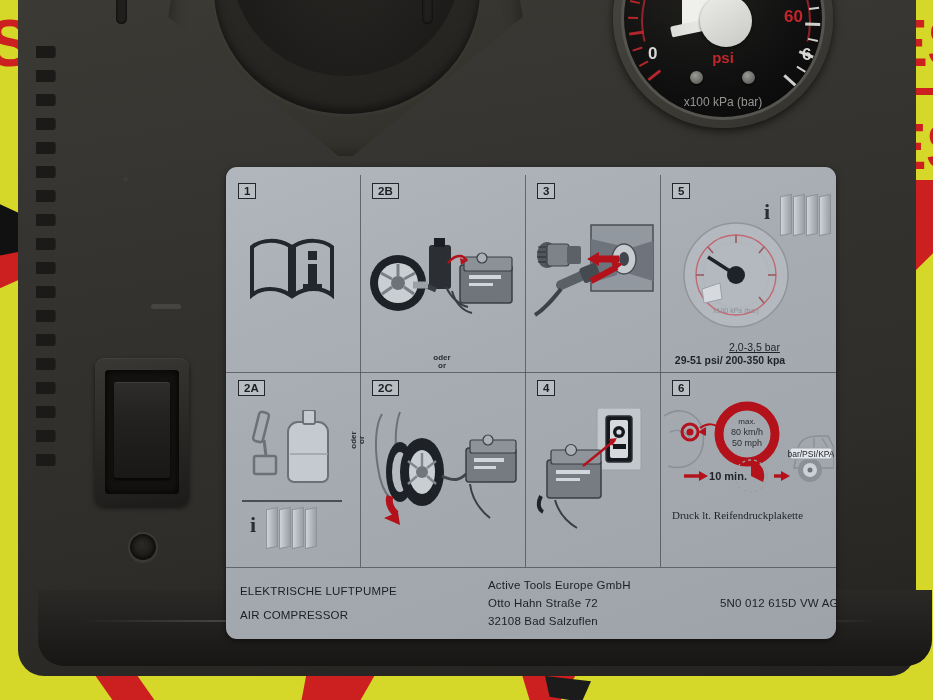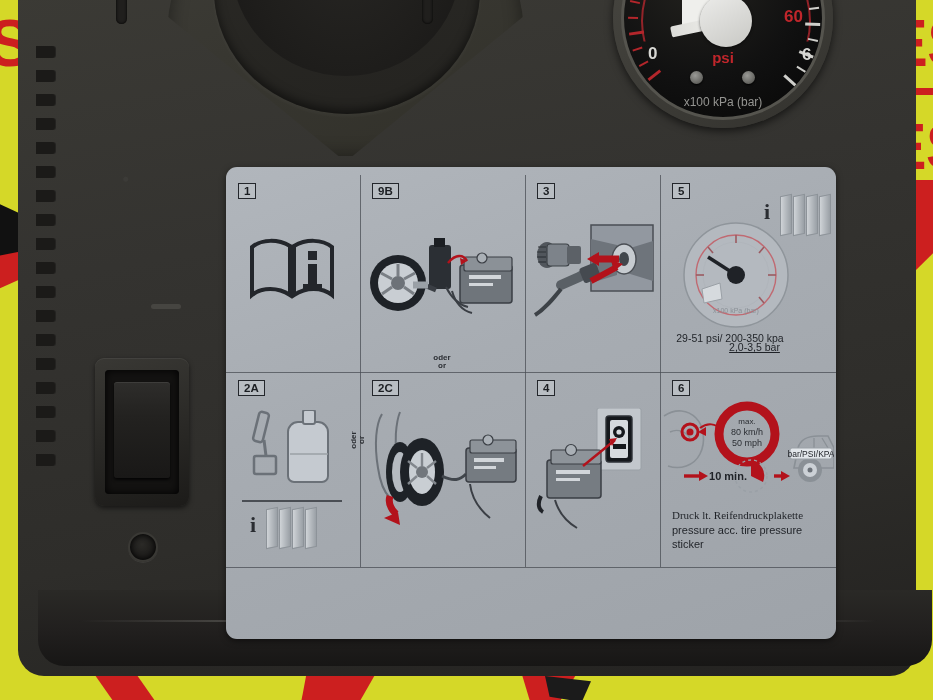--- a/index.html
+++ b/index.html
@@ -248,21 +248,21 @@
       <svg width="92" height="70" style="position:absolute;left:22px;top:62px;">
         <path d="M4,10 C14,2 30,2 42,9 L42,58 C30,50 14,50 4,58 Z" fill="none" stroke="#23262b" stroke-width="4"></path>
         <path d="M46,9 C58,2 74,2 84,10 L84,58 C74,50 58,50 46,58 Z" fill="none" stroke="#23262b" stroke-width="4"></path>
         <rect x="60" y="14" width="9" height="9" fill="#23262b"></rect>
         <rect x="60" y="27" width="9" height="26" fill="#23262b"></rect>
         <rect x="55" y="47" width="19" height="6" fill="#23262b"></rect>
       </svg>
     </div>
 
     <div class="cell" style="left:134px;top:8px;width:165px;height:197px;">
-      <div class="numbox" style="left:12px;top:8px;">9B</div>
+      <div class="numbox" style="left:12px;top:8px;">2B</div>
       <svg width="152" height="96" style="position:absolute;left:8px;top:60px;">
         <circle cx="30" cy="48" r="28" fill="#1e2227"></circle>
         <circle cx="30" cy="48" r="20" fill="#c9ced3"></circle>
         <circle cx="30" cy="48" r="7" fill="#6d7278"></circle>
         <g stroke="#7a7f85" stroke-width="3">
           <line x1="30" y1="41" x2="30" y2="29"></line>
             <line x1="36" y1="52" x2="46" y2="59"></line>
           <line x1="24" y1="52" x2="14" y2="59"></line>
             <line x1="36" y1="44" x2="47" y2="38"></line>
           <line x1="24" y1="44" x2="13" y2="38"></line>
@@ -335,21 +335,21 @@
           <line x1="26" y1="26" x2="31" y2="32"></line>
           <line x1="14" y1="54" x2="22" y2="54"></line>
         </g>
         <path d="M20,68 L38,62 L40,78 L22,82 Z" fill="#d6dade" stroke="#9aa0a6" stroke-width="1"></path>
         <line x1="54" y1="54" x2="26" y2="36" stroke="#1f2227" stroke-width="3.5"></line>
         <circle cx="54" cy="54" r="9" fill="#1f2227"></circle>
         <text x="54" y="92" font-size="7" fill="#8a9096" text-anchor="middle" font-family="Liberation Sans">x100 kPa (bar)</text>
       </svg>
 
       <div class="cap" style="left:0;top:166px;width:189px;text-decoration:underline;">2,0-3,5 bar</div>
-      <div class="cap" style="left:0;top:157px;width:140px;">29-51 psi/ 200-350 kpa</div>
+      <div class="cap" style="left:0;top:179px;width:140px;font-weight:bold;">29-51 psi/ 200-350 kpa</div>
     </div>
 
     <div class="cell" style="left:0;top:205px;width:134px;height:195px;">
       <div class="numbox" style="left:12px;top:8px;">2A</div>
       <svg width="110" height="80" style="position:absolute;left:14px;top:38px;">
         <rect x="16" y="2" width="10" height="30" rx="3" transform="rotate(14 21 17)" fill="none" stroke="#6b7178" stroke-width="2.5"></rect>
         <rect x="14" y="46" width="22" height="18" rx="2" fill="none" stroke="#6b7178" stroke-width="2.5"></rect>
         <path d="M24,30 L26,46" stroke="#6b7178" stroke-width="3"></path>
         <path d="M58,12 h20 a10,10 0 0 1 10,10 v44 a6,6 0 0 1 -6,6 h-28 a6,6 0 0 1 -6,-6 v-44 a10,10 0 0 1 10,-10 z" fill="#c5cad0" stroke="#6b7178" stroke-width="2"></path>
         <rect x="63" y="0" width="12" height="14" rx="2" fill="#c5cad0" stroke="#6b7178" stroke-width="2"></rect>
@@ -443,18 +443,25 @@
         <path d="M132,70 L136,50 C138,42 146,38 156,38 L166,38 L172,50 L172,70 Z" fill="none" stroke="#8a9096" stroke-width="1.6"></path>
         <path d="M152,40 L152,52 M160,40 L166,50" stroke="#8a9096" stroke-width="1.3"></path>
         <circle cx="148" cy="72" r="12" fill="#8a9096"></circle>
         <circle cx="148" cy="72" r="7" fill="#ccd1d6"></circle>
         <circle cx="148" cy="72" r="2.5" fill="#6b7178"></circle>
         <rect x="128" y="50" width="42" height="11" rx="2" fill="#e2e6ea" stroke="#9aa0a6" stroke-width="1"></rect>
         <text x="149" y="59" font-size="8.5" fill="#1f2227" text-anchor="middle" font-family="Liberation Sans">bar/PSI/KPA</text>
       </svg>
 
       <div class="cap6" style="left:12px;top:136px;font-family:Liberation Serif, serif;">Druck lt. Reifendruckplakette</div>
-      <div class="cap6" style="left:12px;top:151px;">pressure acc. tire pressure sticker</div>
-    </div>
-
+    </div>
+
+    <div class="foot">
+      <div class="foot-t" style="left:14px;top:18px;">ELEKTRISCHE LUFTPUMPE</div>
+      <div class="foot-t" style="left:14px;top:42px;">AIR COMPRESSOR</div>
+      <div class="foot-t" style="left:262px;top:12px;">Active Tools Europe GmbH</div>
+      <div class="foot-t" style="left:262px;top:30px;">Otto Hahn Straße 72</div>
+      <div class="foot-t" style="left:262px;top:48px;">32108 Bad Salzuflen</div>
+      <div class="foot-t" style="left:494px;top:30px;">5N0 012 615D  VW AG</div>
+    </div>
 
   </div>
 </div>
 
 </body></html>

